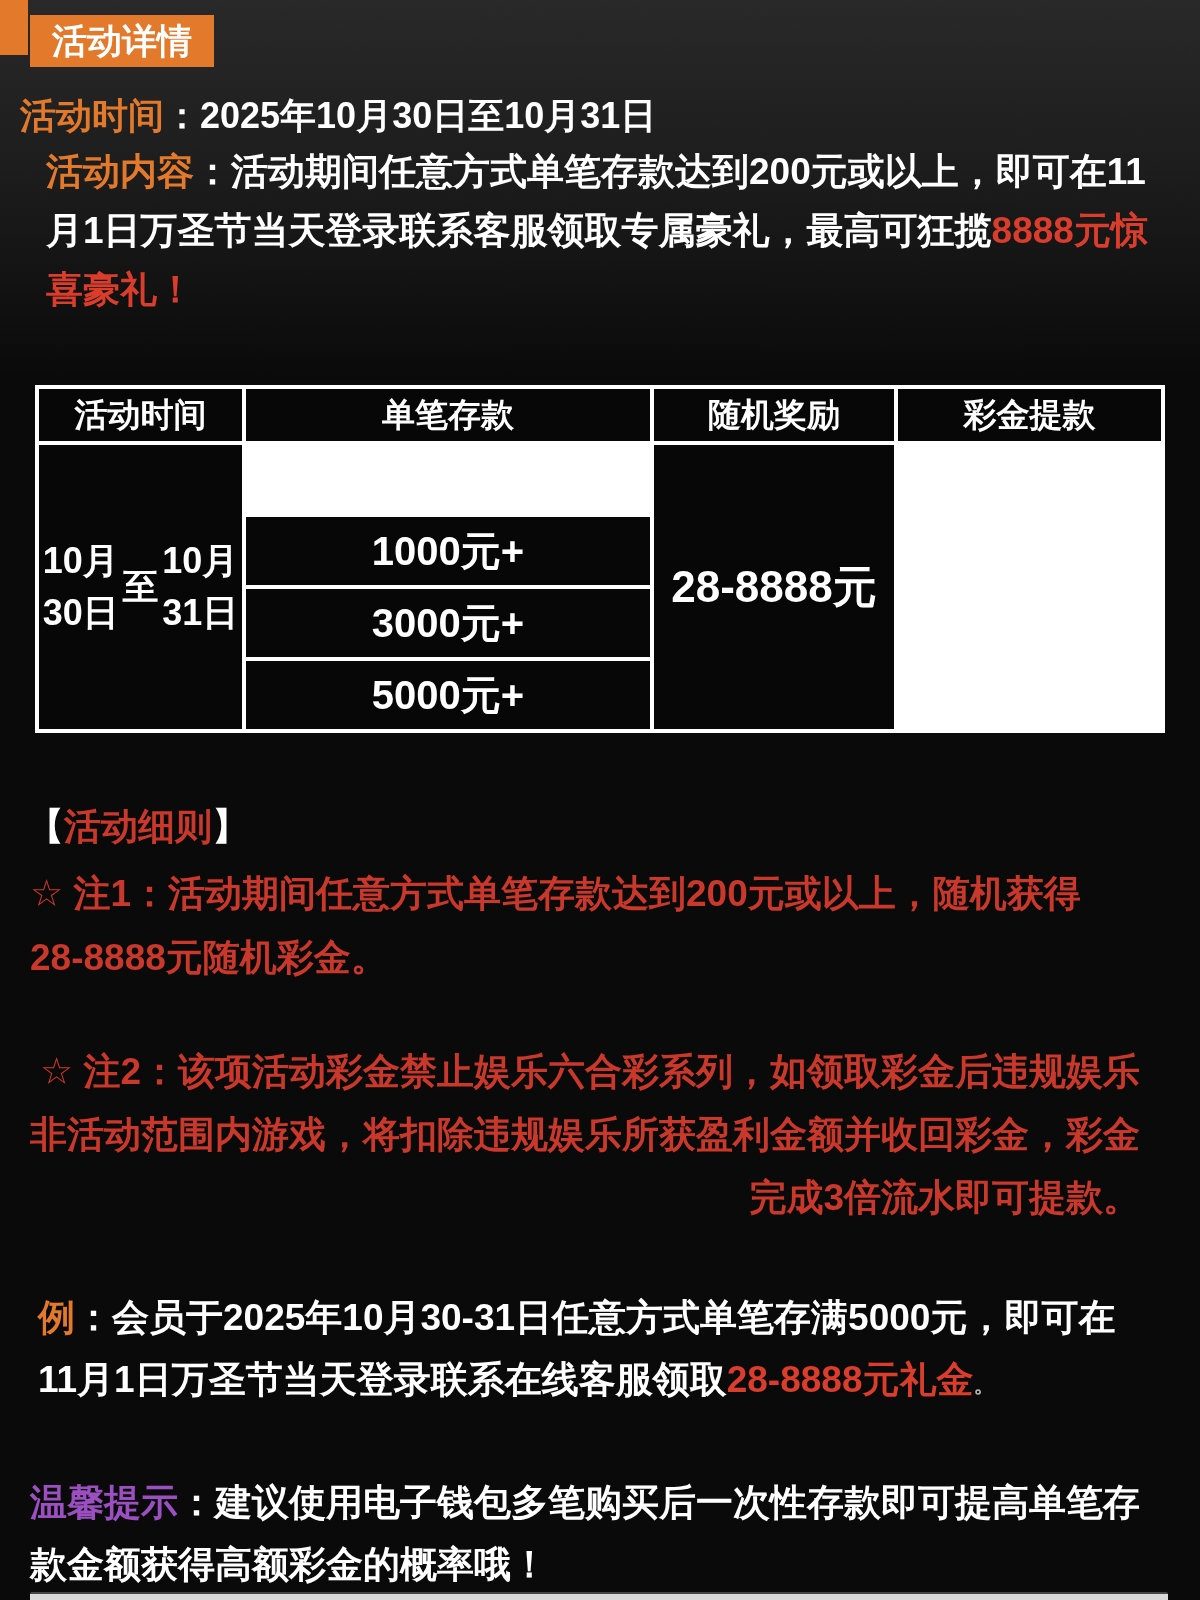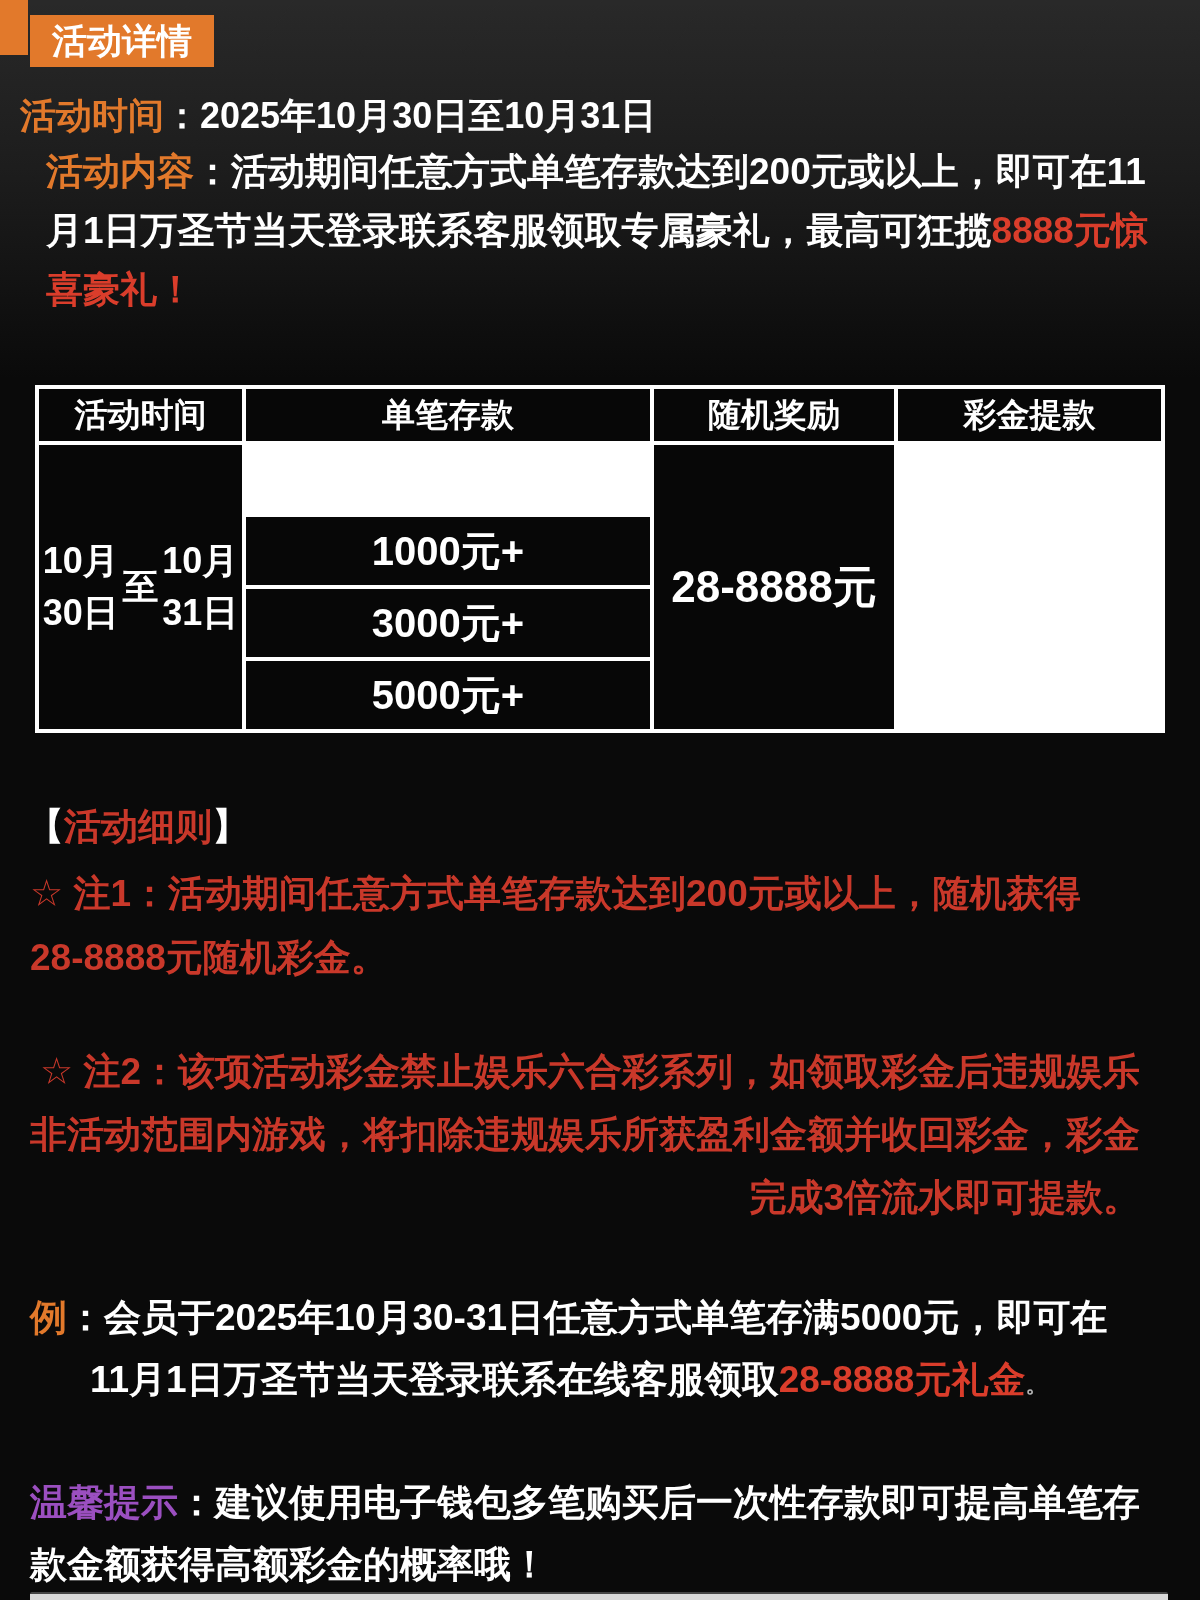--- a/index.html
+++ b/index.html
@@ -57,21 +57,21 @@
   .dep{font-size:40px;}
   .dep1{grid-area:2/2/3/3;} .dep2{grid-area:3/2/4/3;}
   .dep3{grid-area:4/2/5/3;} .dep4{grid-area:5/2/6/3;}
   .date-cell{grid-area:2/1/6/2;font-size:36px;line-height:52px;flex-direction:column;}
   .reward-cell{grid-area:2/3/6/4;font-size:44px;}
   .withdraw-cell{grid-area:2/4/6/5;font-size:38px;line-height:55px;flex-direction:column;}
   .rules-title{position:absolute;left:27px;top:802px;font-size:37px;white-space:nowrap;}
   .note{position:absolute;left:30px;font-size:37px;color:var(--red);}
   .note1{top:862px;line-height:64px;}
   .note2{top:1040px;line-height:63px;text-align:right;}
-  .example{position:absolute;left:30px;top:1287px;font-size:37px;line-height:62px;text-align:center;}
+  .example{position:absolute;left:38px;top:1287px;font-size:37px;line-height:62px;}
   .period-small{font-size:22px;color:#b5b5b5;}
   .tips{position:absolute;left:30px;top:1472px;font-size:37px;line-height:62px;}
   .bottom-bar{
     position:absolute;left:30px;top:1592px;width:1138px;height:8px;
     background:linear-gradient(to bottom,#454545 0,#454545 2px,var(--bar_gray) 2px);
     border-radius:2px 2px 0 0;
   }
 </style>
 </head>
 <body>

